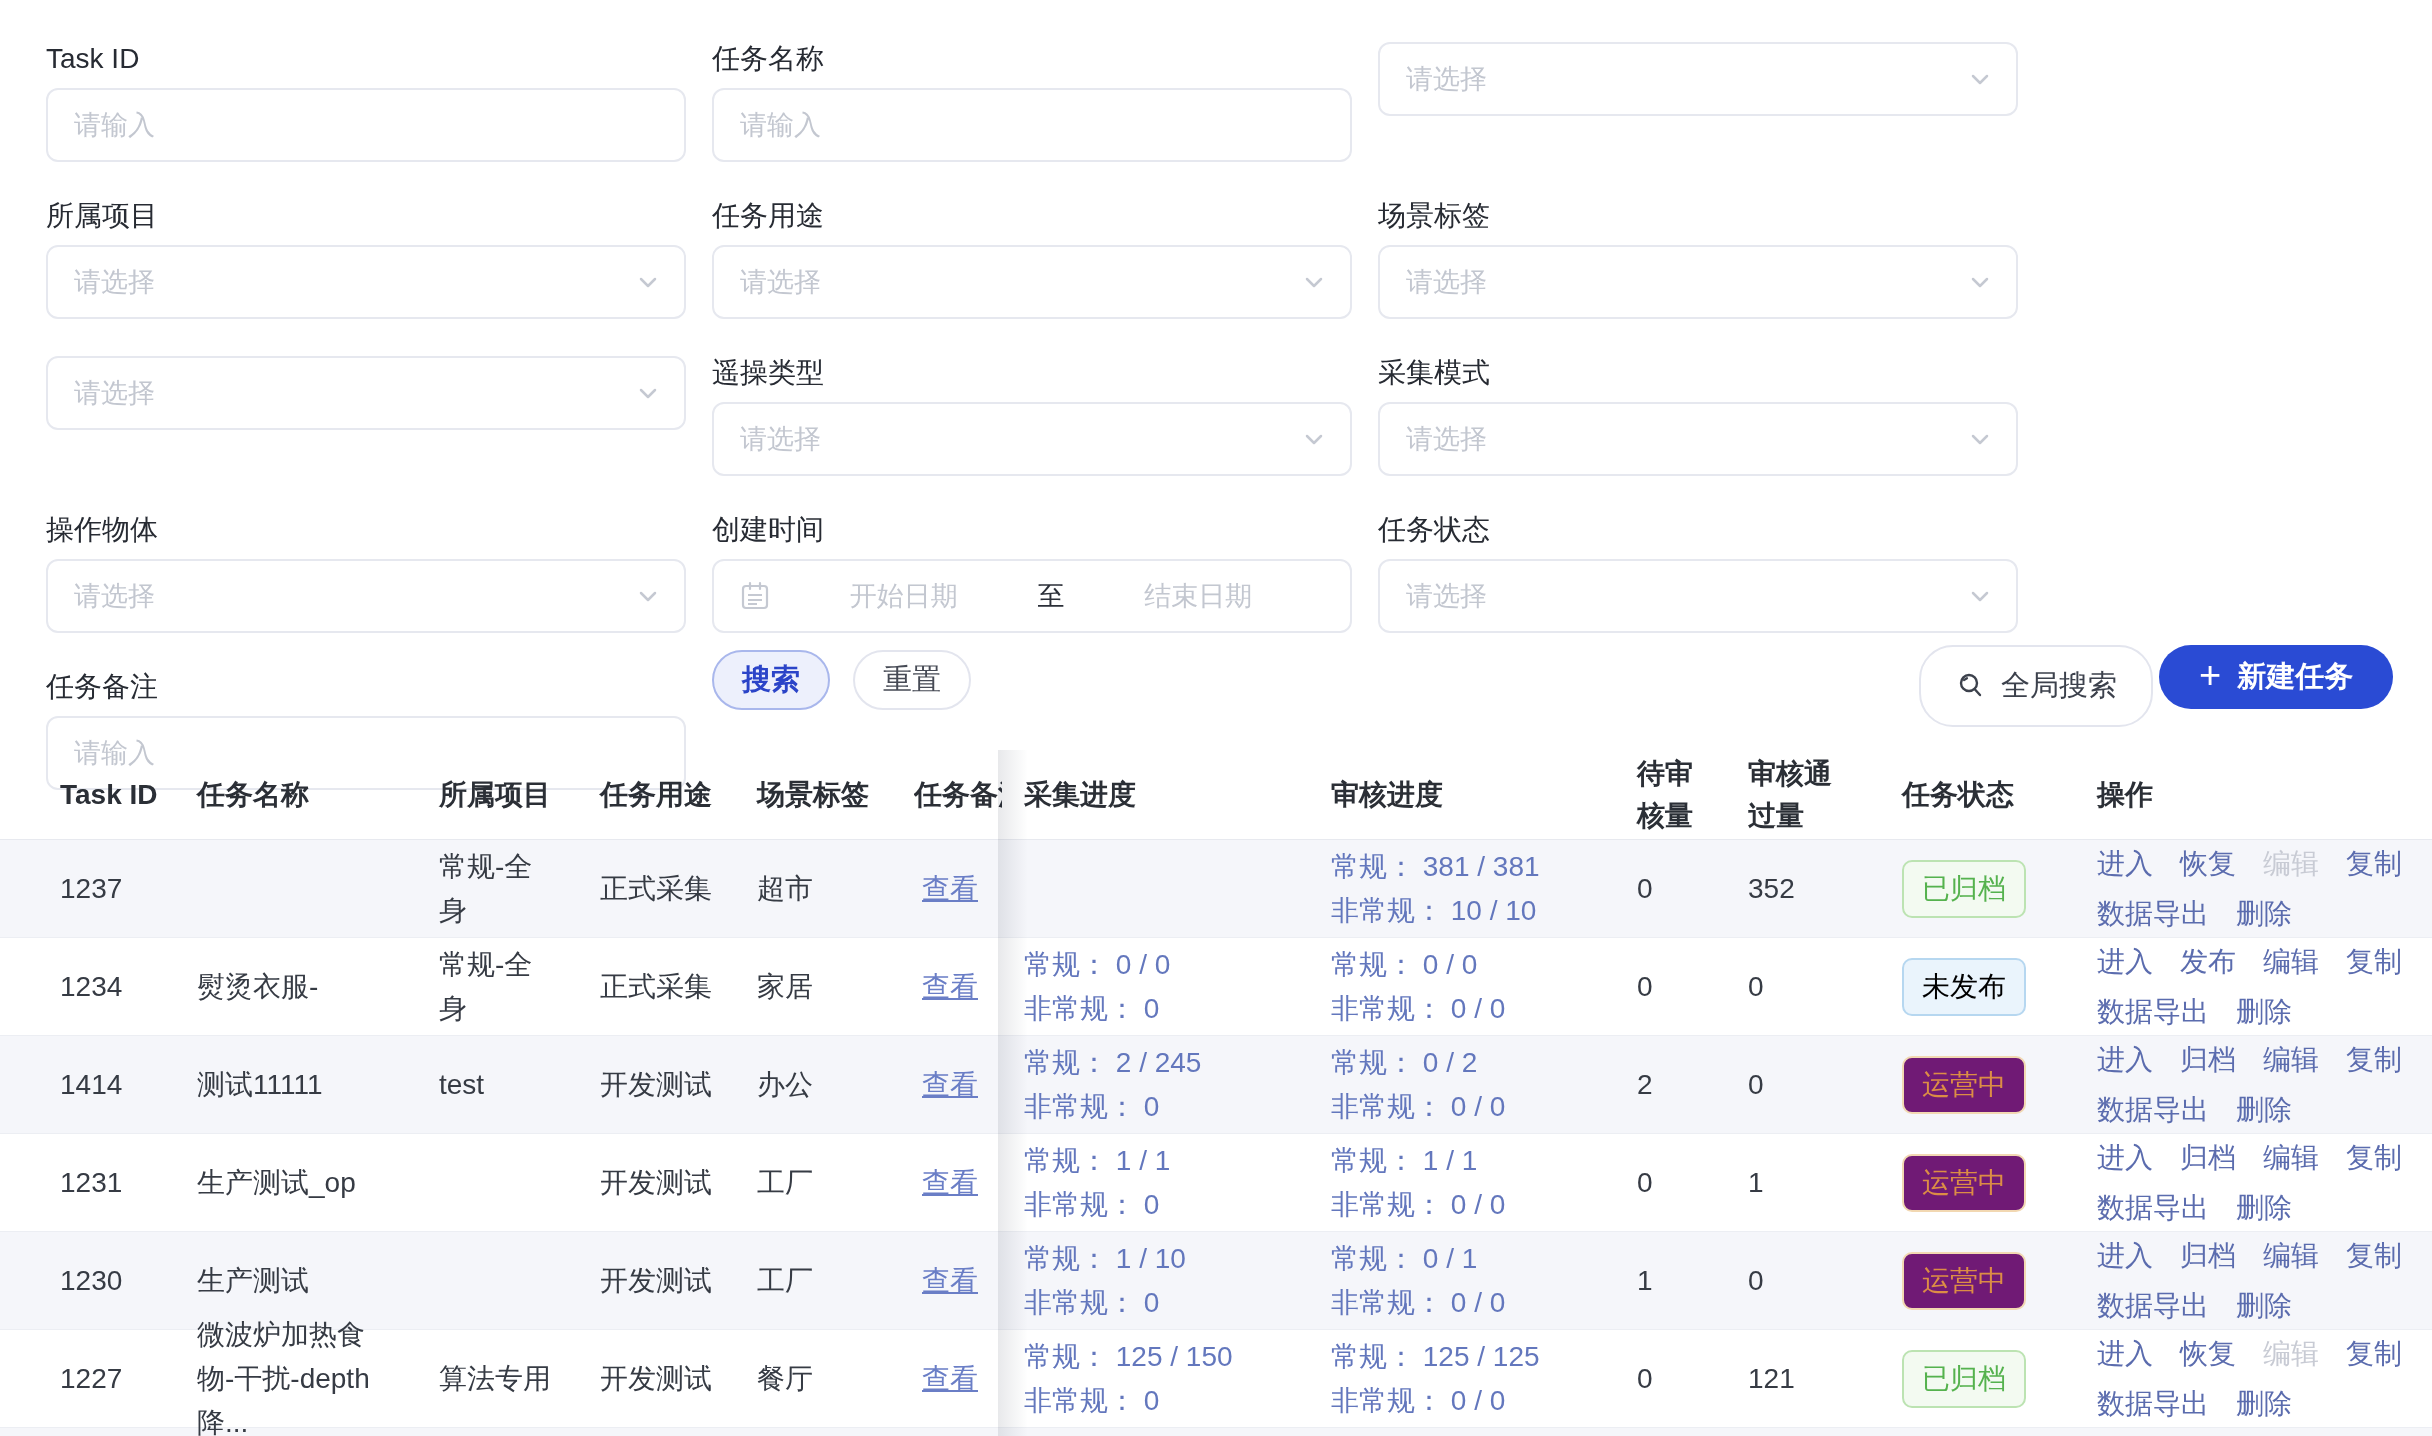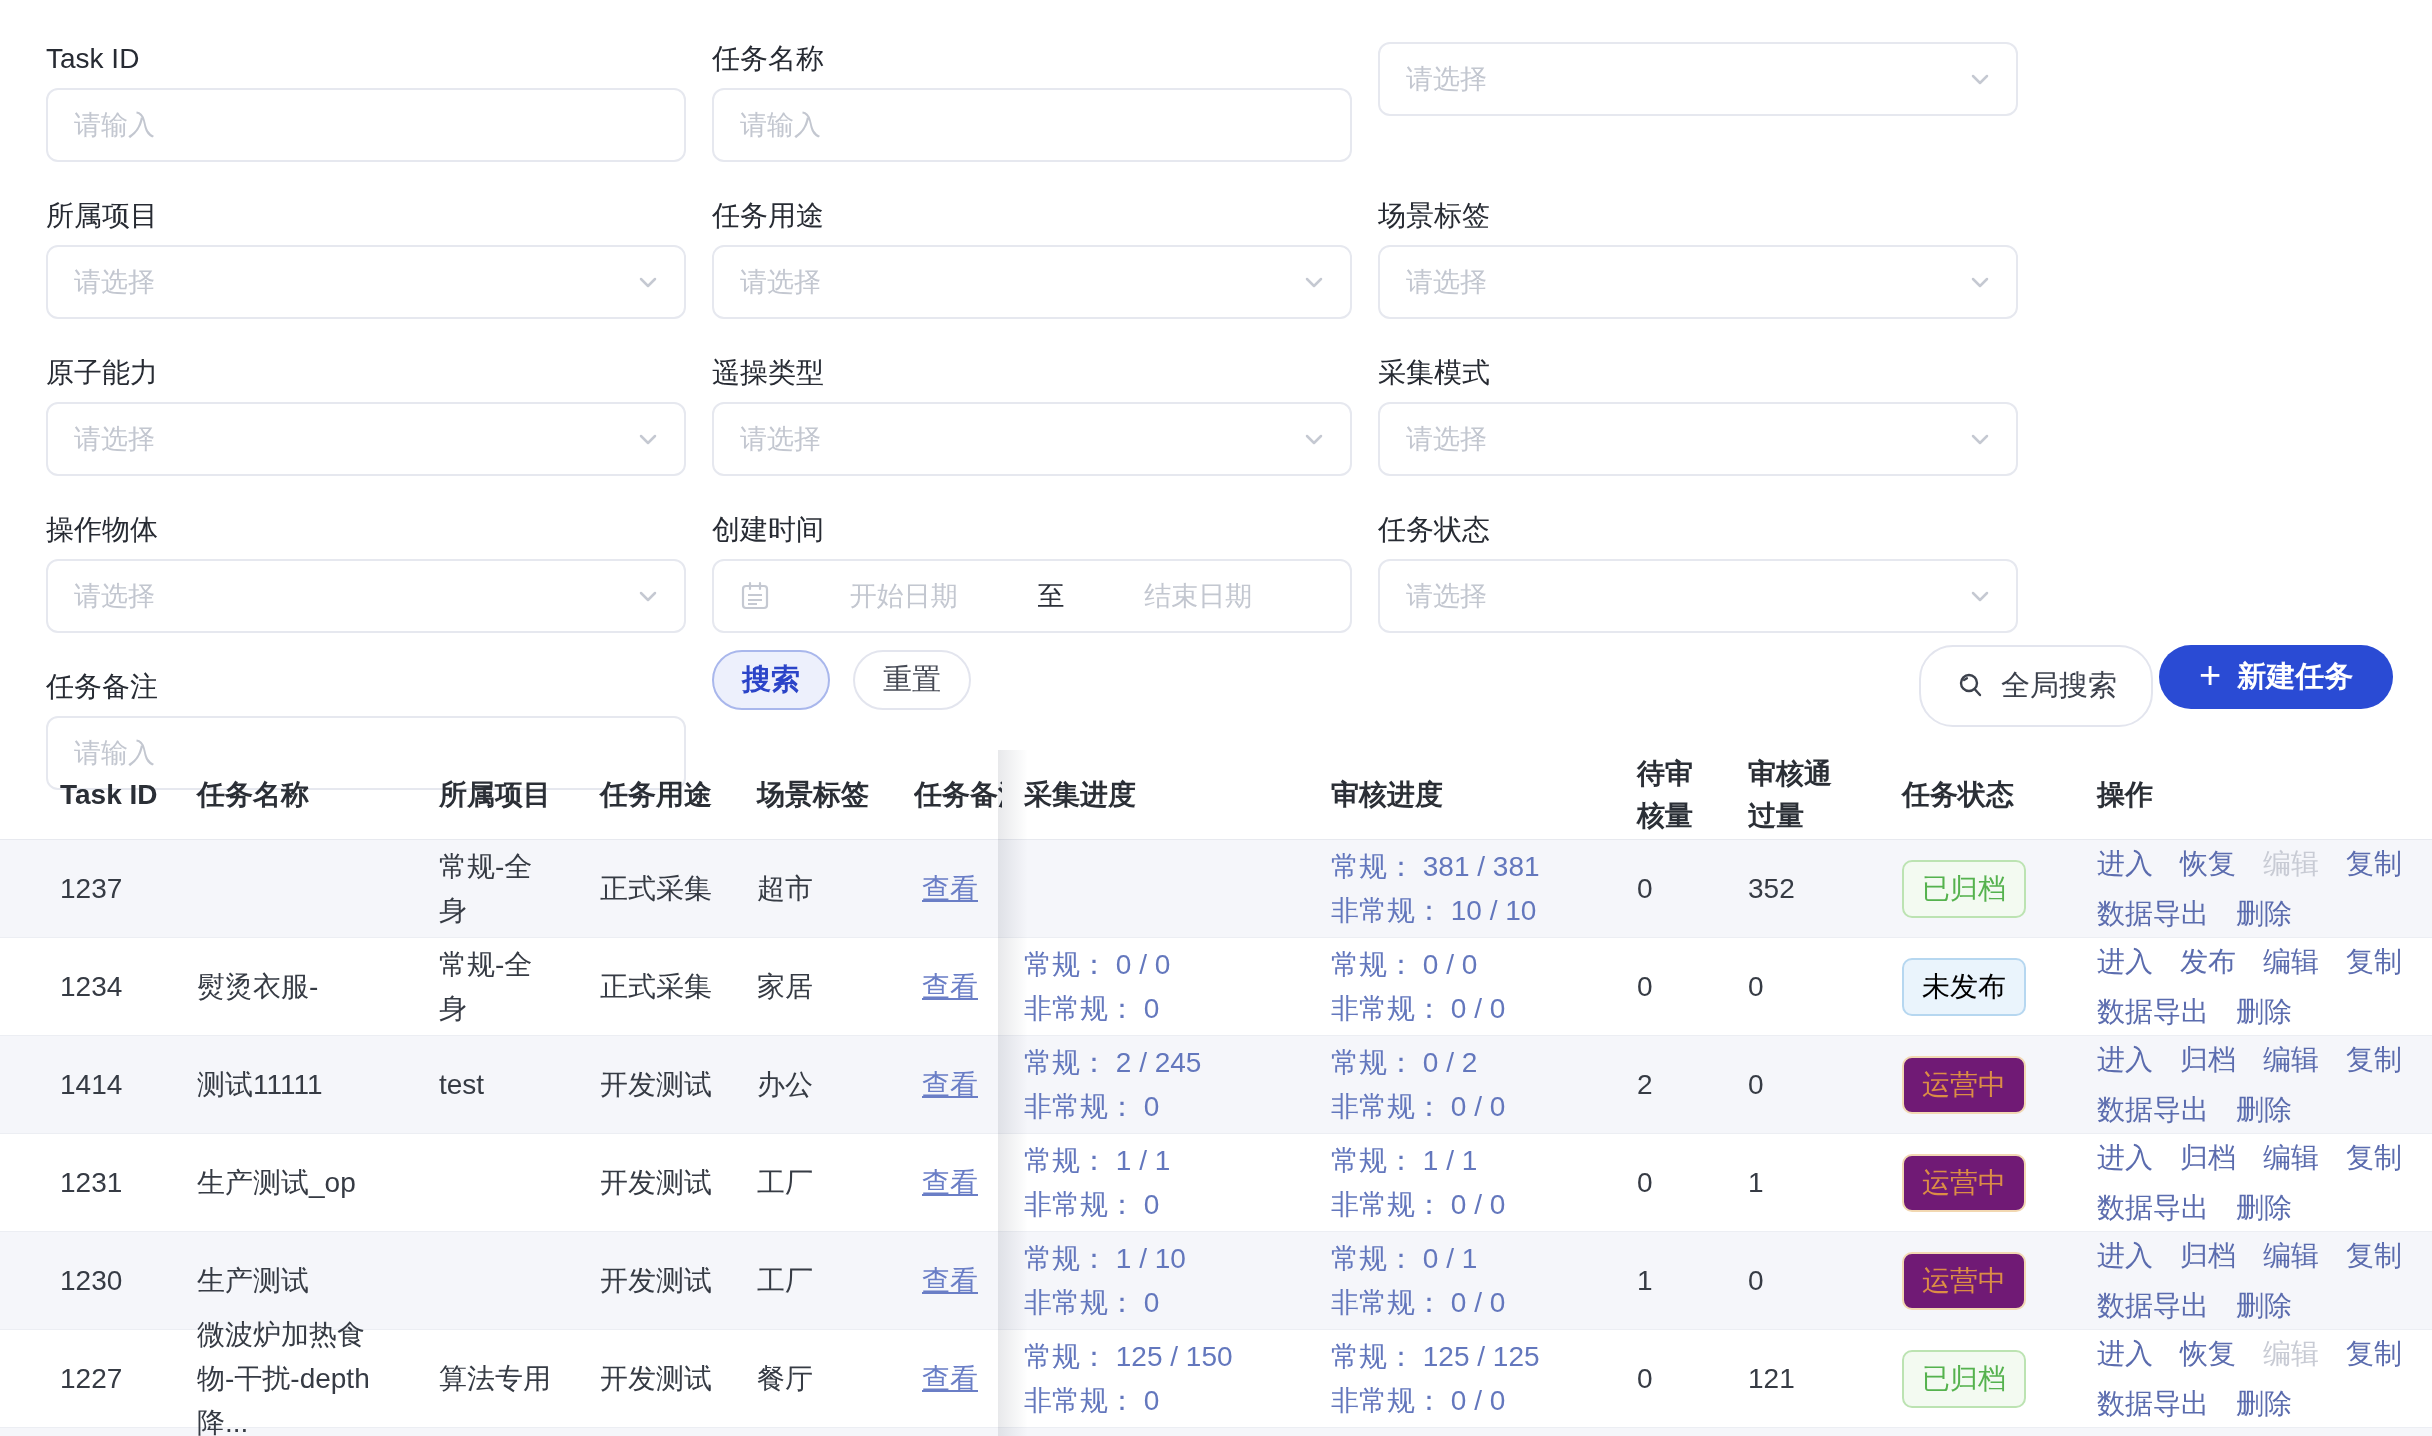--- a/index.html
+++ b/index.html
@@ -128,21 +128,20 @@
         <span class="ph">请选择</span>
         <span class="chev">
             <svg width="28" height="28" viewBox="0 0 28 28">
               <path d="M7 11 L14 18 L21 11" fill="none" stroke="#c5c9d2" stroke-width="2.5" stroke-linecap="round" stroke-linejoin="round"></path>
             </svg>
           </span>
       </div>
     </div>
 
     <div class="field">
-      <div class="flabel">原子能力</div>
       <div class="control">
         <span class="ph">请选择</span>
         <span class="chev">
             <svg width="28" height="28" viewBox="0 0 28 28">
               <path d="M7 11 L14 18 L21 11" fill="none" stroke="#c5c9d2" stroke-width="2.5" stroke-linecap="round" stroke-linejoin="round"></path>
             </svg>
           </span>
       </div>
     </div>
     <div class="field">

